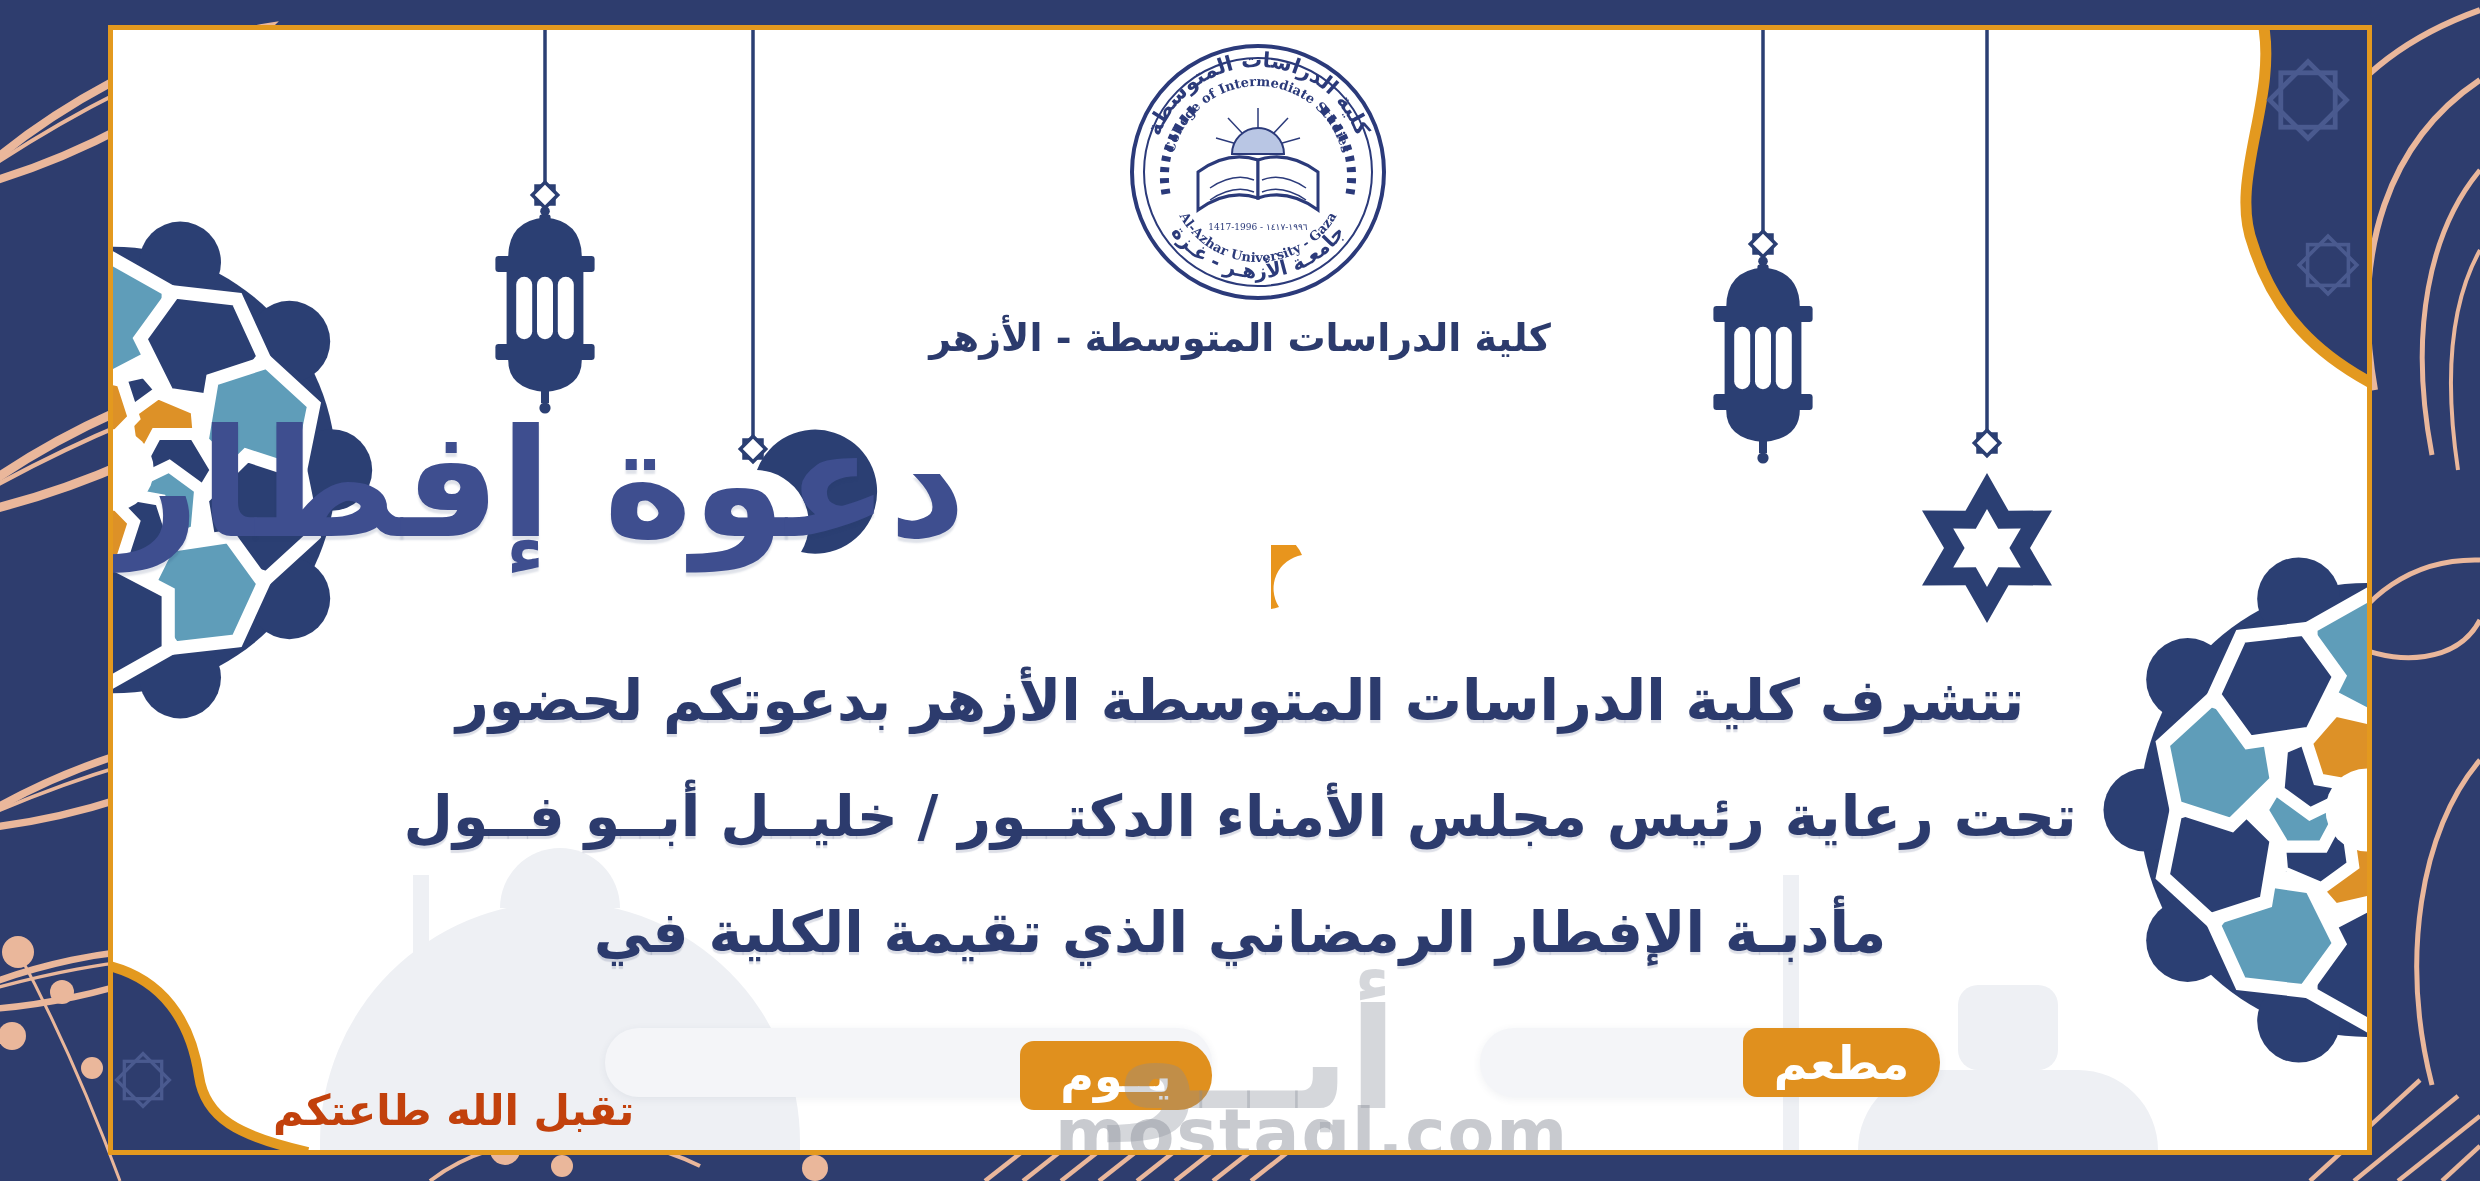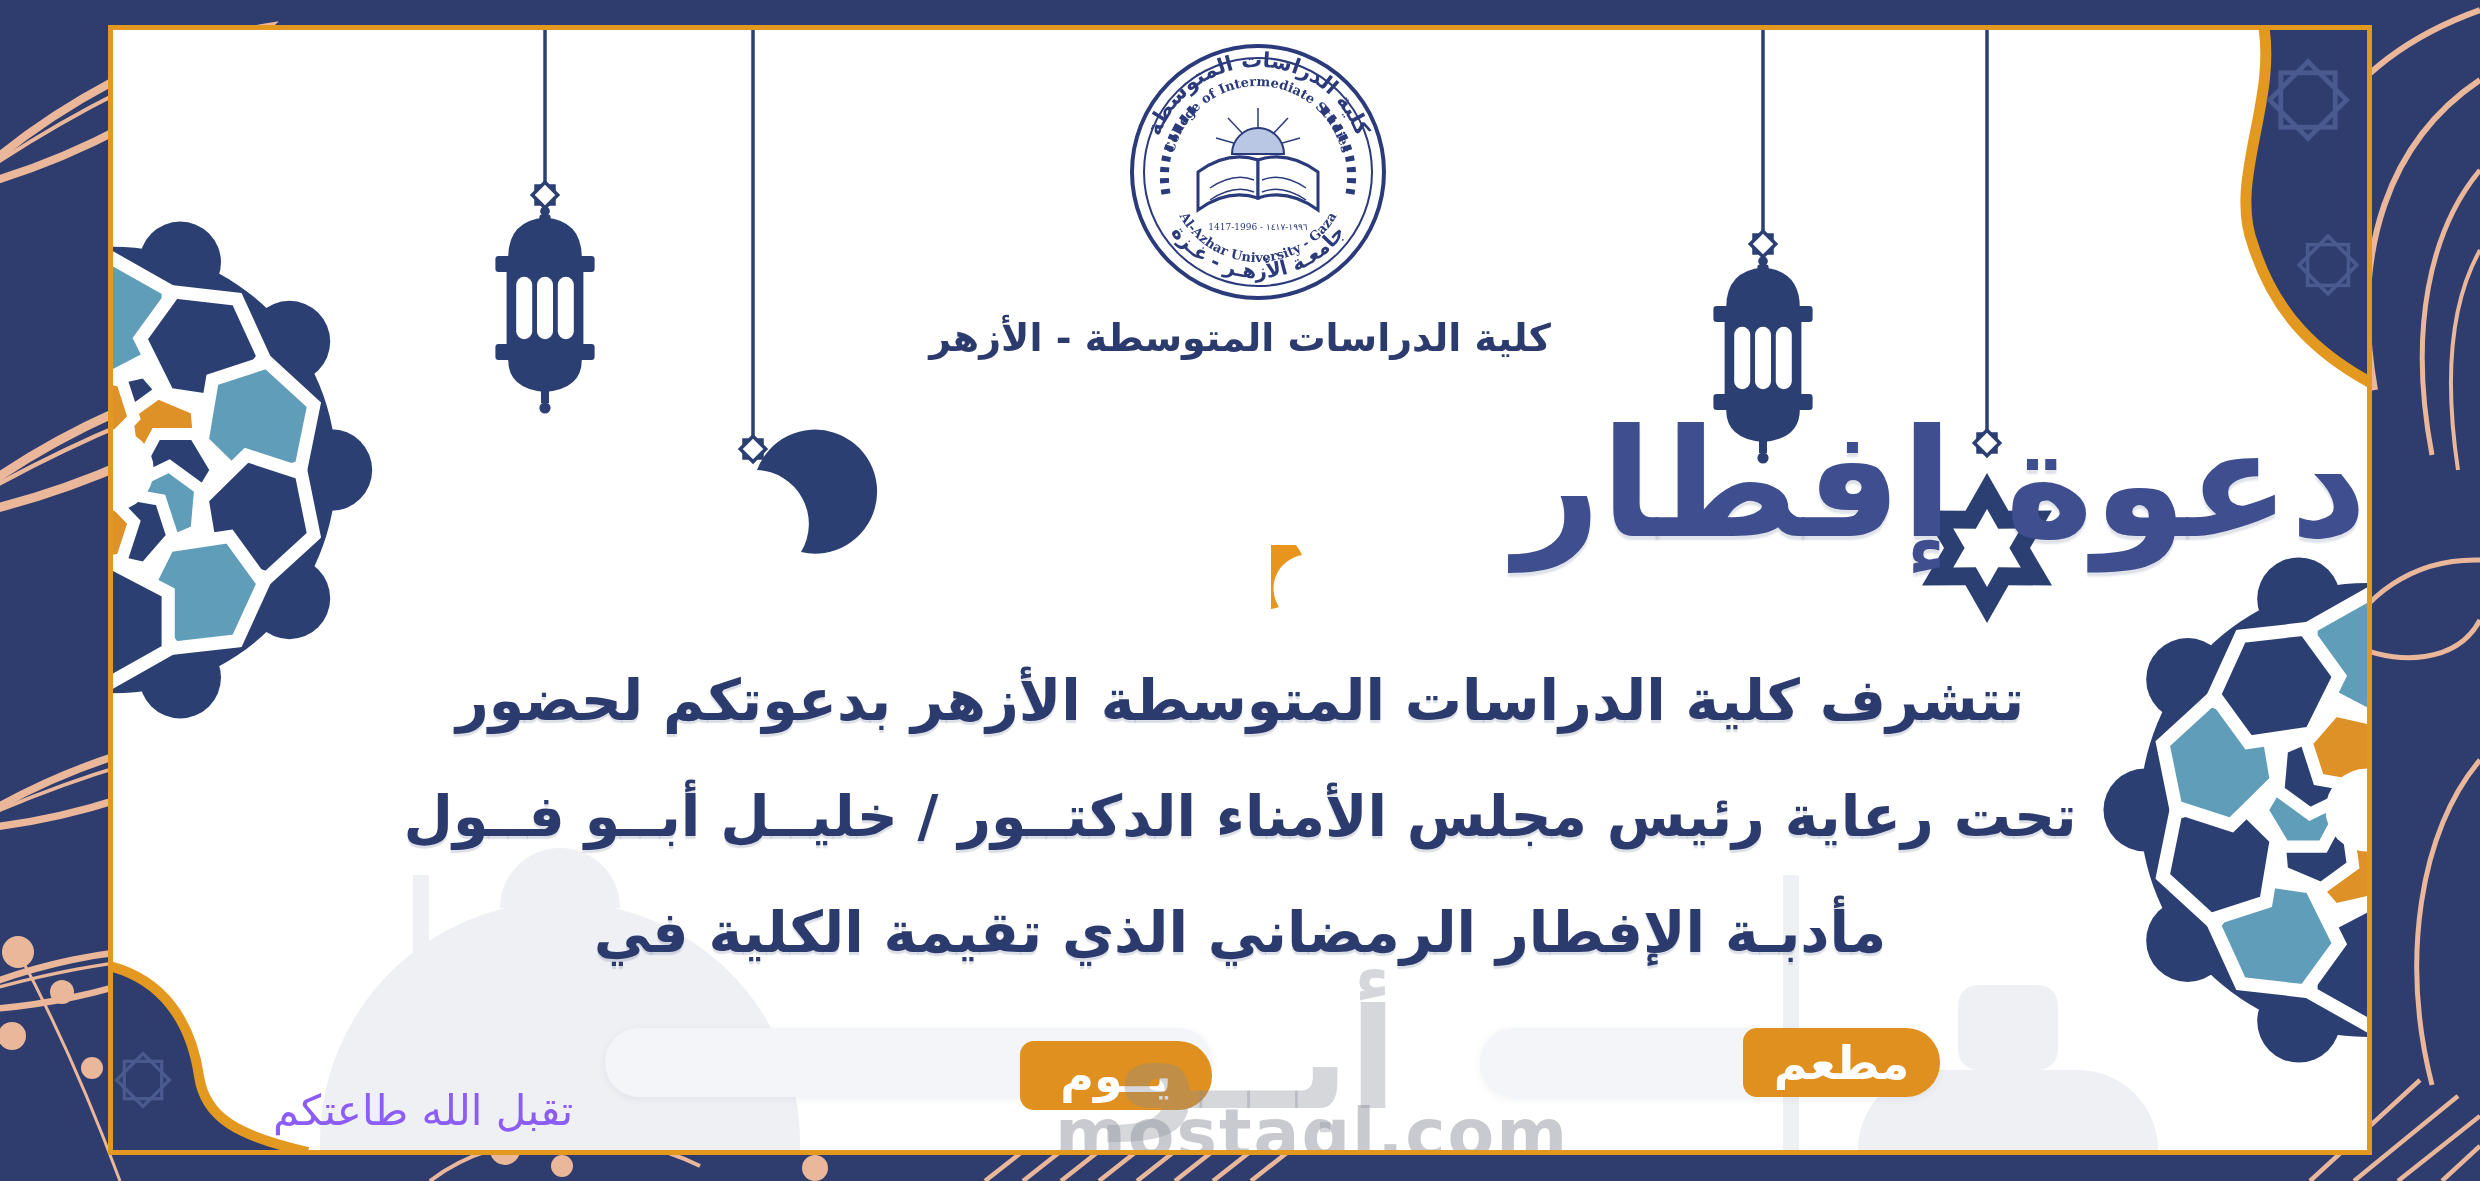--- a/index.html
+++ b/index.html
@@ -8,39 +8,39 @@
   .bg-decor{position:absolute;inset:0;}
   .card{position:absolute;left:108px;top:25px;width:2264px;height:1130px;
         background:#ffffff;border:5px solid #e3991f;box-sizing:border-box;
         overflow:hidden;}
   .card-inner{position:absolute;left:0;top:0;width:2254px;height:1120px;}
   .mosque{position:absolute;background:#eef0f4;}
   .decor-svg{position:absolute;left:0;top:0;}
   .logo{position:absolute;left:1015px;top:12px;}
   .subtitle{position:absolute;left:0;right:0;top:286px;text-align:center;
             font-size:38px;font-weight:bold;color:#2c3b6d;direction:rtl;}
-  .title{position:absolute;left:0;right:0;top:368px;text-align:right;
+  .title{position:absolute;left:0;right:0;top:368px;text-align:left;
          font-size:150px;line-height:1.15;font-weight:900;color:#3e4e8f;direction:rtl;
          text-shadow:0 4px 2px rgba(43,58,107,0.15);}
   .crescent-accent{position:absolute;left:1158px;top:515px;}
   .body-text{position:absolute;left:110px;right:110px;top:612px;text-align:center;
              font-size:57px;line-height:116px;font-weight:bold;color:#2c3b6d;direction:rtl;
              text-shadow:0 3px 1px rgba(43,58,107,0.16);}
   .field{position:absolute;height:69px;background:#f4f5f8;border-radius:34px;
          box-shadow:0 2px 8px rgba(40,50,90,0.07);}
   .field-day{left:492px;top:998px;width:607px;}
   .field-restaurant{left:1367px;top:998px;width:460px;text-decoration:underline;}
   .field-btn{position:absolute;right:0;top:0;height:69px;background:#e0901e;
              border-radius:14px 34px 34px 14px;color:#fff;font-weight:bold;font-size:46px;
              display:flex;align-items:center;justify-content:center;direction:rtl;border:none;
              font-family:"DejaVu Sans",sans-serif;cursor:pointer;}
   .btn-day{width:192px;margin-top:13px;}
   .btn-restaurant{width:197px;}
-  .closing{position:absolute;left:160px;top:1056px;font-size:42px;font-weight:normal;
-           color:#8b5cf6;direction:rtl;}
+  .closing{position:absolute;left:160px;top:1056px;font-size:42px;font-weight:bold;
+           color:#c2410c;direction:rtl;}
   .wm-ar{position:absolute;left:942px;top:948px;width:400px;text-align:center;
          font-size:140px;font-weight:bold;color:rgba(135,140,152,0.35);direction:rtl;pointer-events:none;}
   .wm-domain{position:absolute;left:942px;top:1064px;width:400px;text-align:right;
              font-size:68px;font-weight:bold;letter-spacing:2px;color:rgba(145,149,160,0.5);pointer-events:none;}
   svg{display:block;}
 </style>
 </head>
 <body>
 
 <div class="stage">

